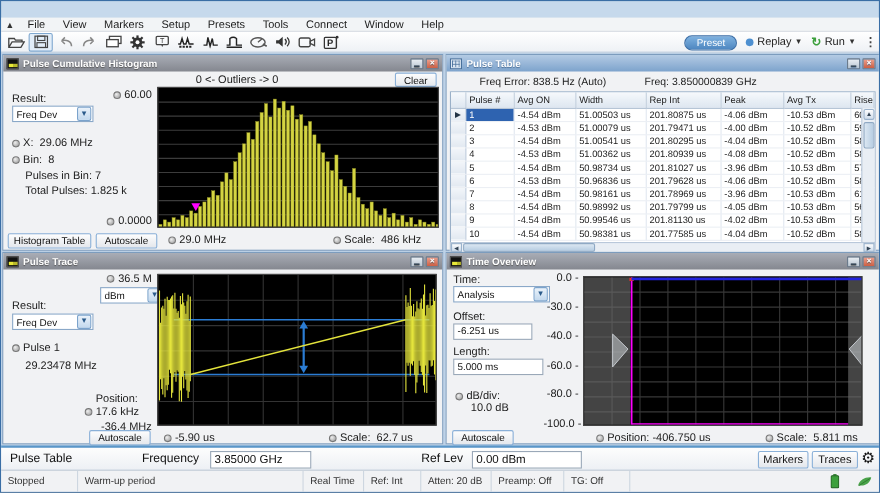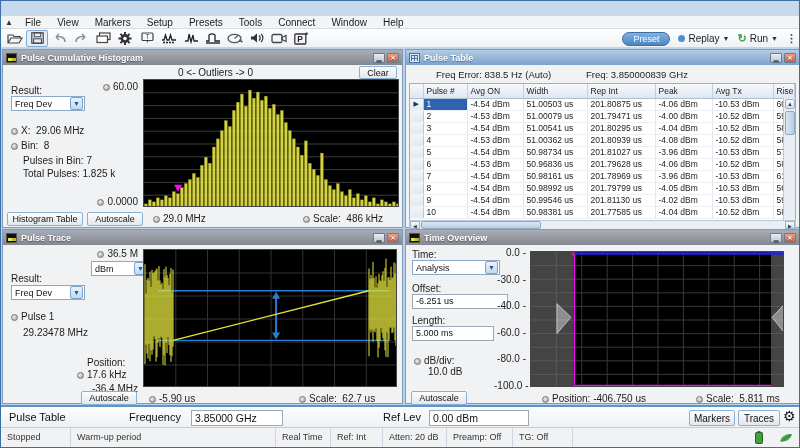--- a/index.html
+++ b/index.html
@@ -614,21 +614,21 @@
         <span class="pbtn">▁</span>
         <span class="pbtn close">✕</span>
       </div>
       <div class="pcontent" style="height:160px;">
         <div class="lbl" style="left:6px; top:4px;">Time:</div>
         <div class="dropdown" style="left:6px; top:15px; width:88px;">
           <span class="dd-text">Analysis</span>
           <span class="dd-arrow">▼</span>
         </div>
         <div class="lbl" style="left:6px; top:38px;">Offset:</div>
-        <div class="textbox" style="left:6px; top:49px; width:96px;">-6.251 us</div>
+        <div class="textbox" style="left:6px; top:49px; width:72px;">-6.251 us</div>
         <div class="lbl" style="left:6px; top:70px;">Length:</div>
         <div class="textbox" style="left:6px; top:81px; width:82px;">5.000 ms</div>
         <div class="lbl" style="left:8px; top:110px;"><span class="knob"></span><span>dB/div:</span><br><span style="margin-left:14px;">10.0 dB</span></div>
 
         <div id="ov-yticks">
             <div class="lbl right" style="left: 88px; width: 32px; top: 2px;">0.0 -</div>
             <div class="lbl right" style="left: 88px; width: 32px; top: 28.6px;">-30.0 -</div>
             <div class="lbl right" style="left: 88px; width: 32px; top: 55.2px;">-40.0 -</div>
             <div class="lbl right" style="left: 88px; width: 32px; top: 81.8px;">-60.0 -</div>
             <div class="lbl right" style="left: 88px; width: 32px; top: 108.4px;">-80.0 -</div>

